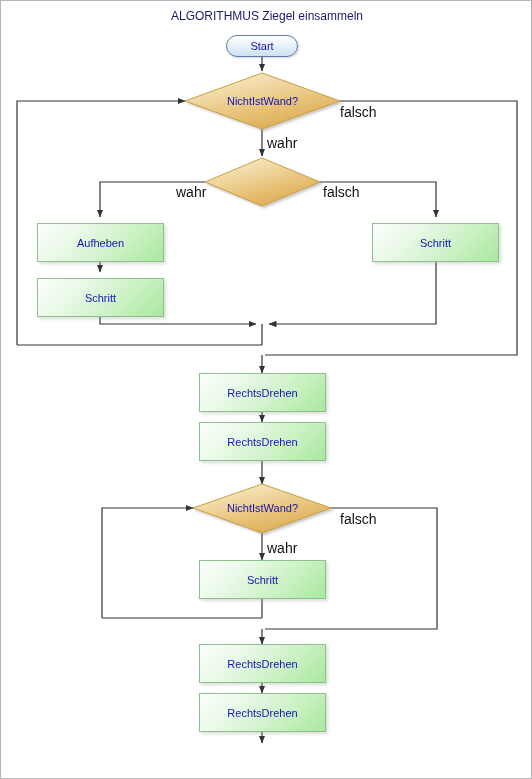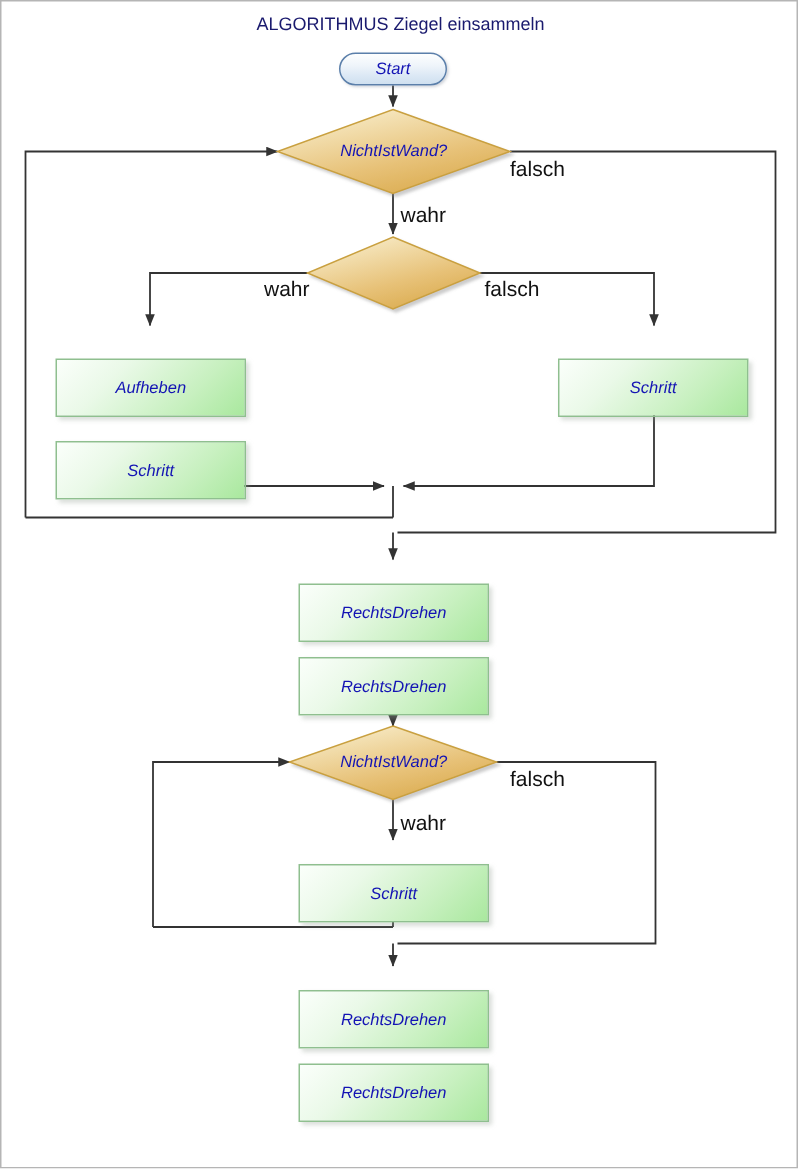--- a/index.html
+++ b/index.html
@@ -29,35 +29,33 @@
   .node {
     position: absolute;
     box-sizing: border-box;
     display: flex;
     align-items: center;
     justify-content: center;
     color: #1414b4;
     font-size: 11px;
     font-family: "Liberation Sans", sans-serif;
     z-index: 5;
-    font-style: italic;
   }
   
   .terminal {
     border: 1px solid #5b7faa;
     border-radius: 14px;
     background: linear-gradient(to bottom, #fdfefe 0%, #eef4fa 40%, #dde9f5 70%, #cfe0f0 100%);
     box-shadow: 1px 1px 2px rgba(120,130,145,0.35);
   }
   
   .process {
     border: 1px solid #8fbf8f;
     background: linear-gradient(135deg, #fbfffb 0%, #eaf9e8 30%, #c7f0bf 70%, #a9e89e 100%);
     box-shadow: 2px 2px 3px rgba(150,160,150,0.35);
-    margin-top: 16px;
   }
   
   .decision {
     background: transparent;
     border: none;
     pointer-events: none;
     text-align: right;
   }
   .edge-label {
     position: absolute;

